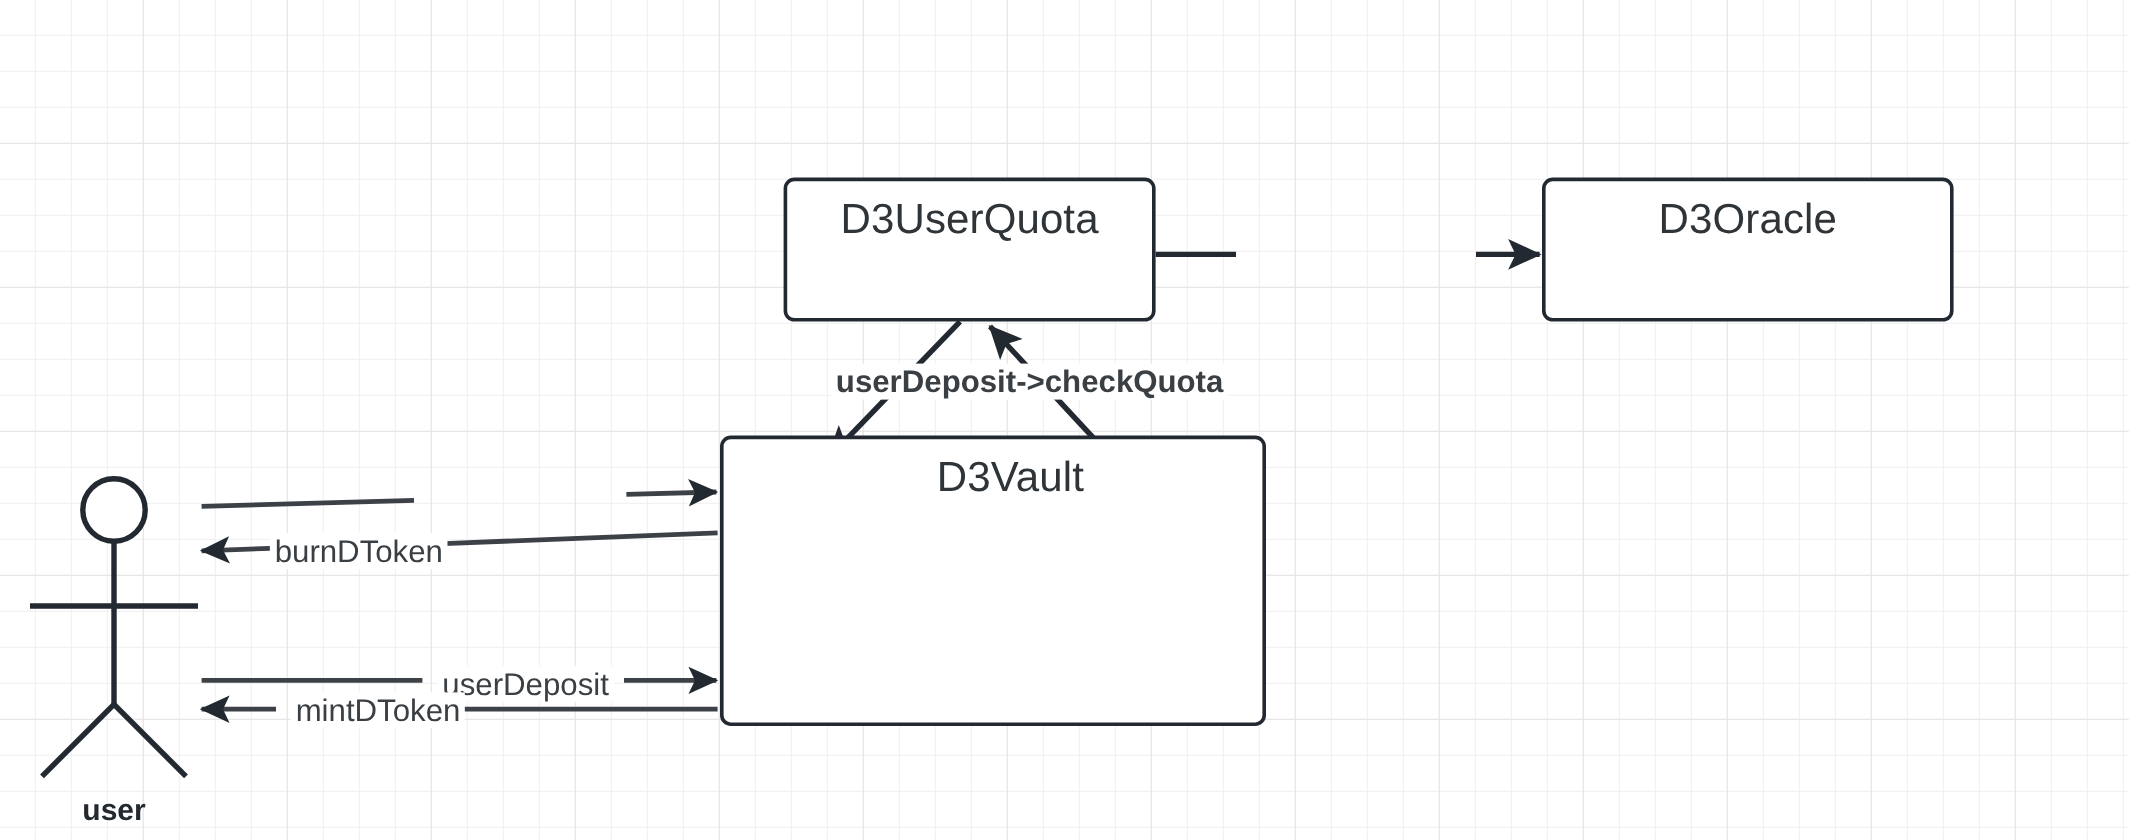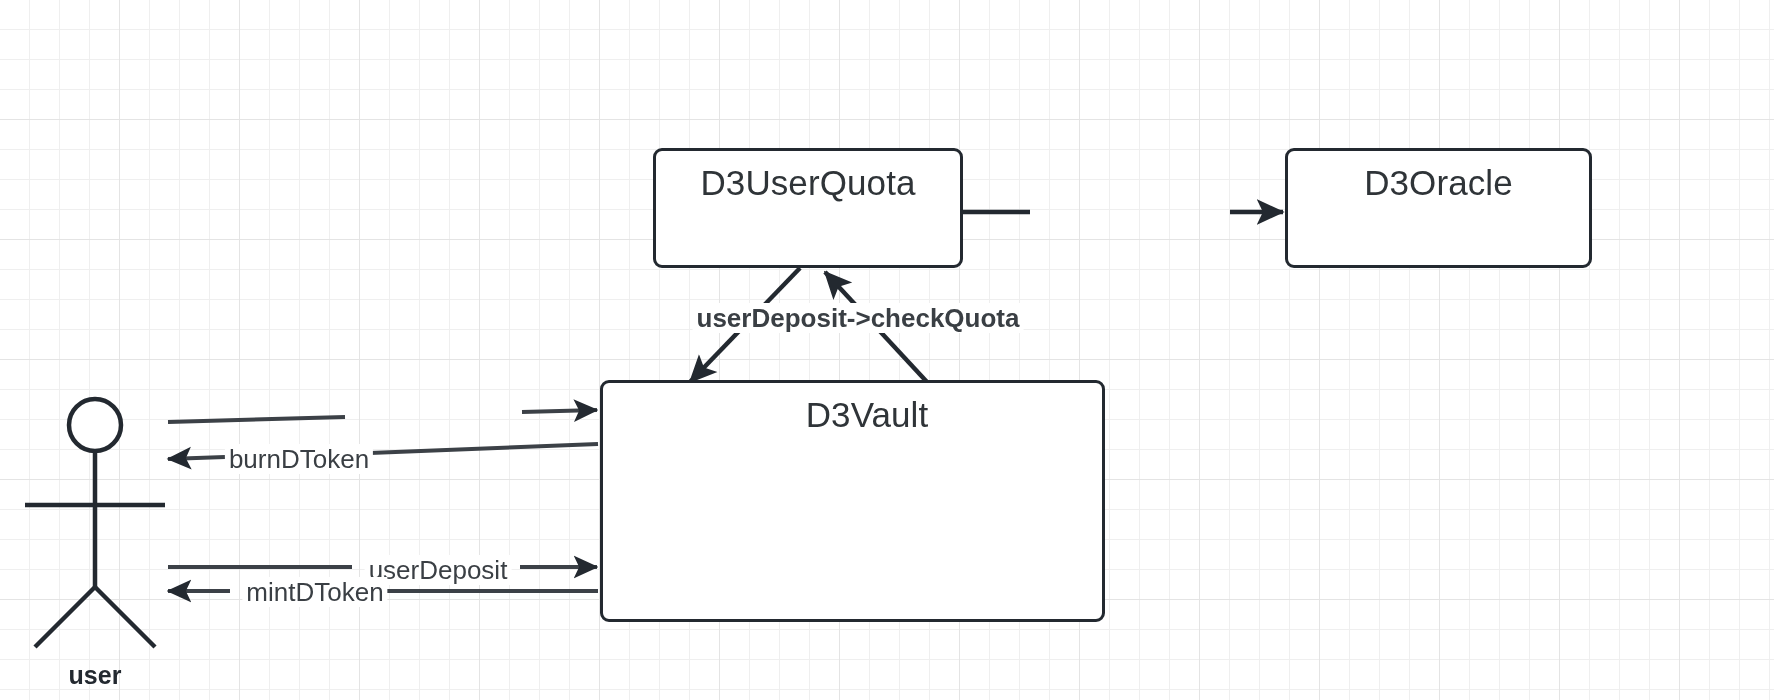--- a/index.html
+++ b/index.html
@@ -125,25 +125,25 @@
       <line x1="25" y1="505" x2="165" y2="505" stroke="#232930" stroke-width="4.5"></line>
       <line x1="95" y1="587" x2="35" y2="647" stroke="#232930" stroke-width="4.5"></line>
       <line x1="95" y1="587" x2="155" y2="647" stroke="#232930" stroke-width="4.5"></line>
     </g>
   </svg>
 
   <div class="node" style="left:653px; top:148px; width:310px; height:120px;">
     <span class="node-label">D3UserQuota</span>
   </div>
 
-  <div class="node" style="left:1285px; top:148px; width:307px; height:120px;">
+  <div class="node" style="left:1285px; top:148px; width:343px; height:120px;">
     <span class="node-label">D3Oracle</span>
   </div>
 
-  <div class="node" style="left:600px; top:380px; width:505px; height:242px;padding-left:29px;">
+  <div class="node" style="left:600px; top:363px; width:455px; height:242px;padding-left:29px;">
     <span class="node-label">D3Vault</span>
   </div>
 
 
   <div class="edge-label" style="left:858px; top:318px;font-weight:bold;">userDeposit-&gt;checkQuota</div>
 
 
   <div class="edge-label" style="left:299px; top:459px;">burnDToken</div>
 
   <div class="edge-label" style="left:438px; top:570px;">userDeposit</div>

